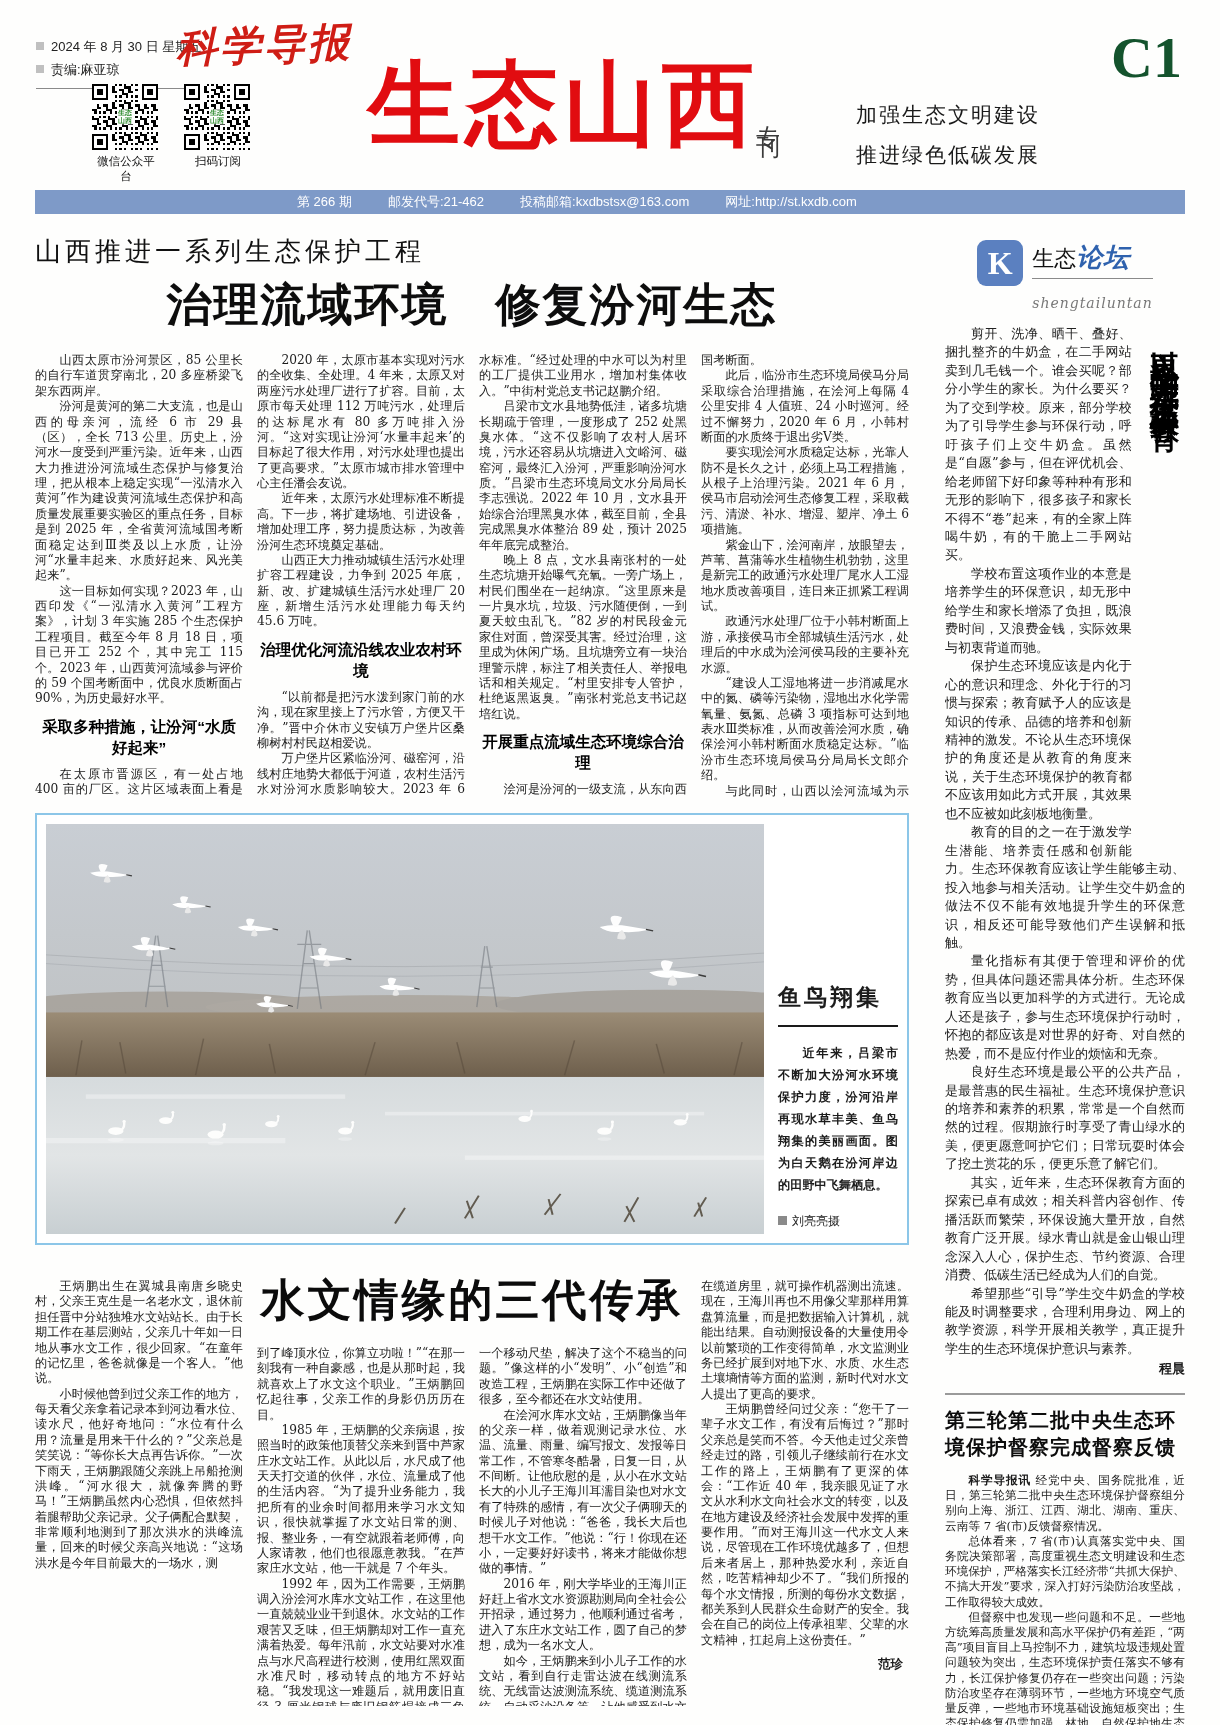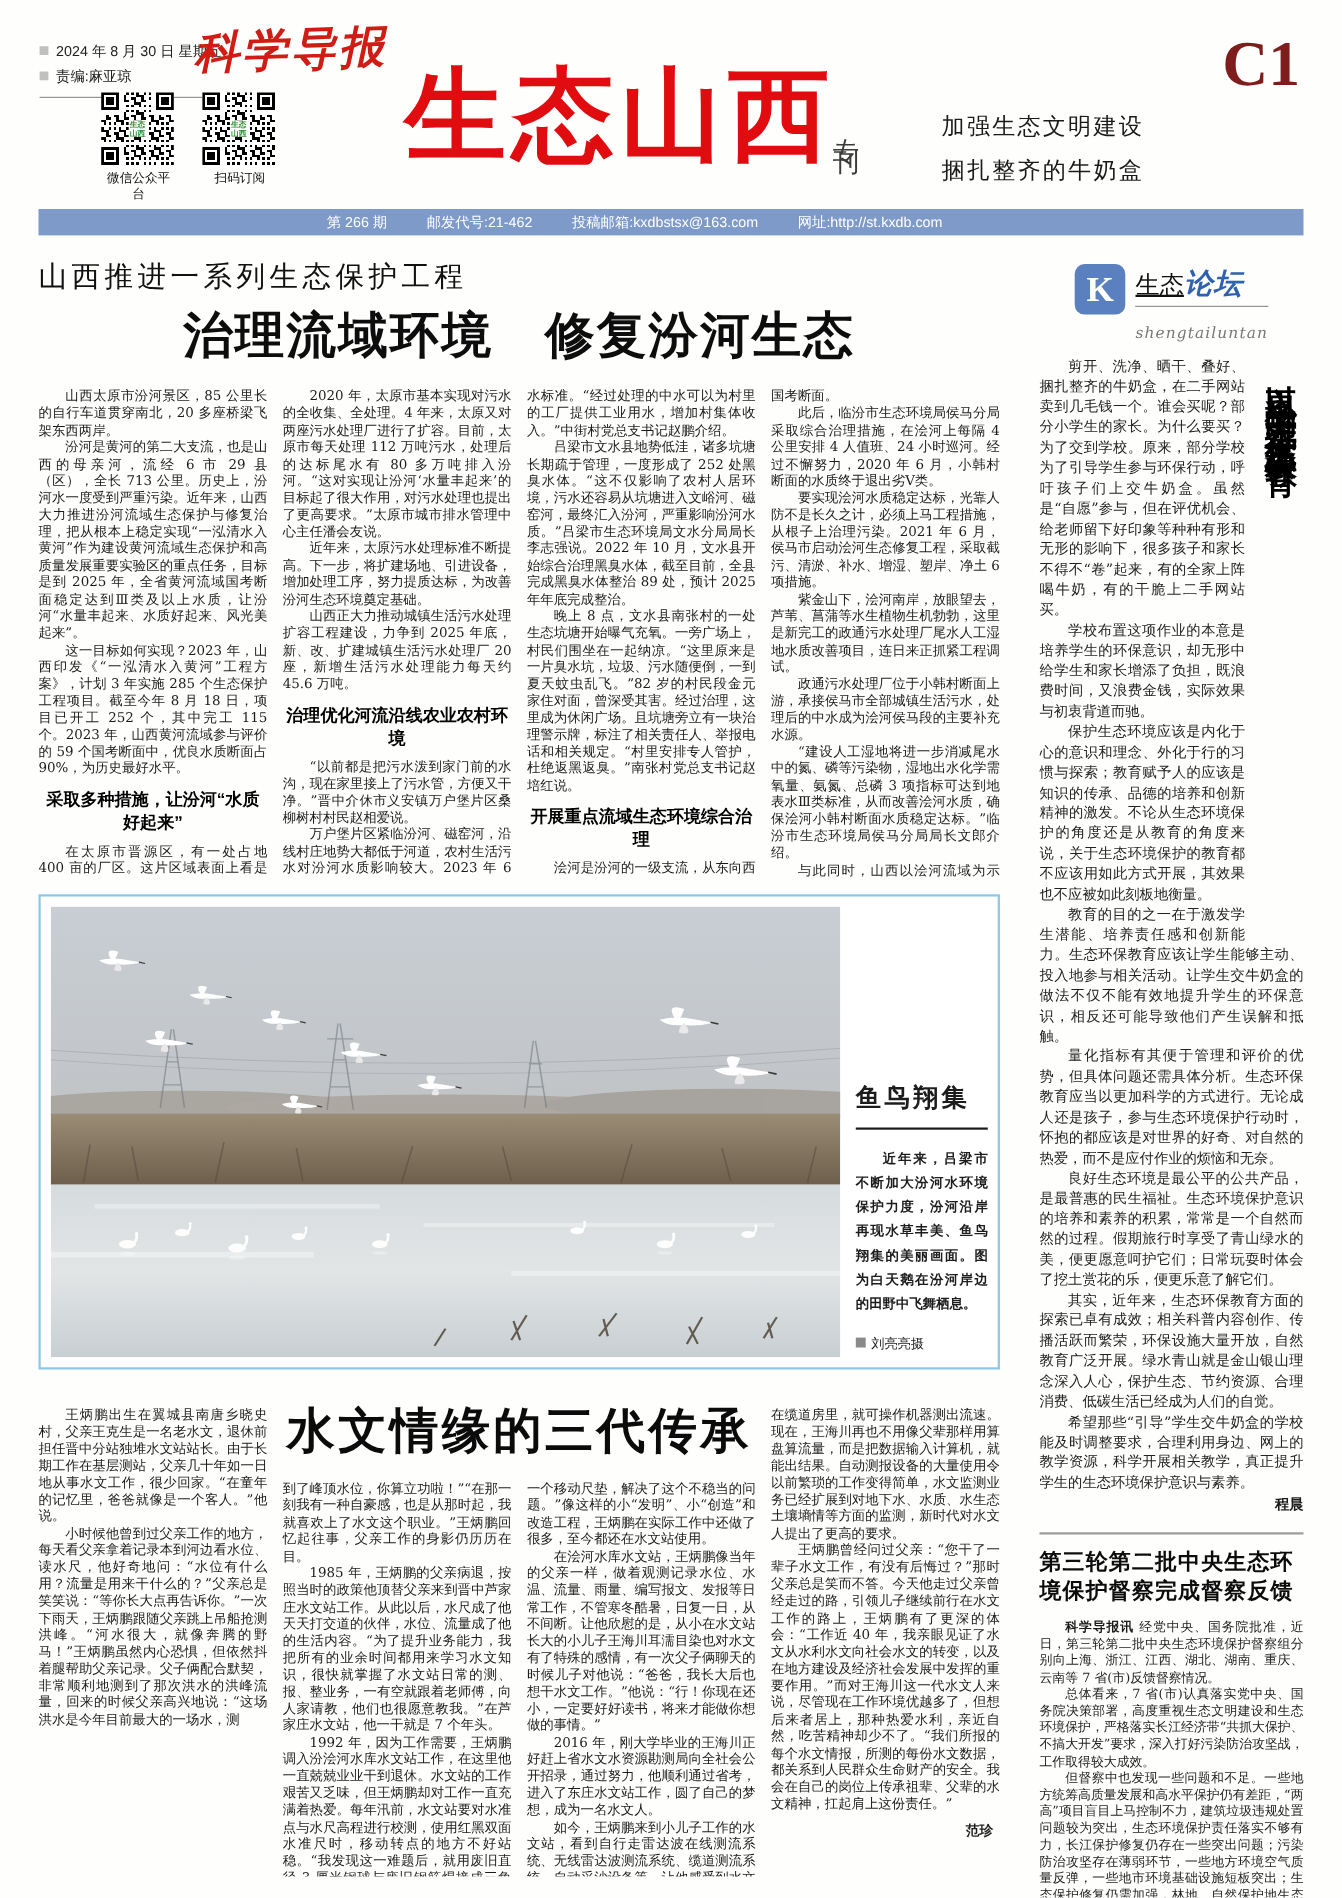--- a/index.html
+++ b/index.html
@@ -20,21 +20,21 @@
   .qr-box{width:66px;height:66px;background:#fff;position:relative;}
   .qr-center{position:absolute;left:50%;top:50%;transform:translate(-50%,-50%);
     background:#fff;color:#2e8b2e;font-size:7px;line-height:1.1;width:16px;font-weight:bold;text-align:center;}
   .qr-label{font-family:"Liberation Sans",sans-serif;font-size:11.5px;margin-top:4px;color:#111;}
   .big-title{position:absolute;left:368px;top:58px;color:#e10c10;font-size:92px;line-height:1;
     font-weight:900;letter-spacing:6px;font-family:"DejaVu Serif","Liberation Serif",serif;}
   .zhuankan{position:absolute;left:752px;top:106px;writing-mode:vertical-rl;font-size:24px;
     letter-spacing:10px;color:#3a3a3a;font-family:"Liberation Sans",sans-serif;}
   .slogan{position:absolute;left:856px;top:96px;font-size:21px;line-height:1.9;letter-spacing:2px;color:#1a1a1a;}
   .pageno{position:absolute;right:54px;top:24px;font-size:58px;font-weight:bold;
-    font-family:"Liberation Serif",serif;color:#7f1d1d;}
+    font-family:"Liberation Serif",serif;color:#14532d;}
   
   .infobar{position:absolute;top:190px;left:35px;width:1150px;height:24px;background:#7e9ac8;
     color:#fff;font-family:"Liberation Sans",sans-serif;font-size:13px;display:flex;align-items:center;
     gap:36px;padding-left:262px;box-sizing:border-box;white-space:nowrap;}
   
   .content{position:absolute;top:228px;left:35px;width:1150px;height:1497px;display:flex;gap:36px;}
   .left-region{width:874px;flex:none;}
   .right-region{flex:1;min-width:0;}
   
   .kicker{text-align:left;font-family:"Liberation Sans",sans-serif;font-size:26px;
@@ -67,21 +67,21 @@
   .hmid h2{font-size:44px;font-weight:900;text-align:center;letter-spacing:3px;margin:0 0 16px;
     font-family:"DejaVu Serif","Liberation Serif",serif;color:#0b0b0b;}
   .two{display:flex;gap:14px;}
   .two .col{flex:1;}
   
   .forumlogo{display:flex;align-items:flex-start;gap:9px;margin:12px 0 14px;justify-content:center;}
   .kbox{width:46px;height:46px;background:#5b80c0;border-radius:9px;color:#fff;font-size:32px;
     font-weight:bold;display:flex;align-items:center;justify-content:center;
     font-family:"Liberation Serif",serif;}
   .fl-names{border-bottom:1px solid #8a8a8a;padding-bottom:3px;white-space:nowrap;}
-  .fl-black{font-size:22px;color:#111;font-family:"Liberation Sans",sans-serif;text-decoration:underline;}
+  .fl-black{font-size:22px;color:#111;font-family:"Liberation Sans",sans-serif;}
   .fl-blue{font-size:26px;color:#2f62ae;font-weight:900;font-style:italic;letter-spacing:1px;}
   .fl-pinyin{font-size:14px;font-style:italic;color:#777;margin-top:16px;letter-spacing:1px;}
   .forum{font-size:13px;line-height:1.42;overflow:hidden;}
   .forum p{margin:0;text-indent:2em;text-align:justify;color:#222;}
   .vtitle{float:right;writing-mode:vertical-rl;font-size:29px;font-weight:900;letter-spacing:5px;
     height:515px;margin:2px 0 10px 12px;font-family:"DejaVu Serif","Liberation Serif",serif;color:#000;}
   .fbyl{text-align:right;font-weight:bold;font-size:13px;margin-top:2px;}
   .divider{border:none;border-top:2px solid #9a9a9a;margin:14px 0 12px;}
   .news h3{font-family:"Liberation Sans","DejaVu Sans",sans-serif;font-weight:900;font-size:20px;
     line-height:1.38;margin:0 0 10px;letter-spacing:1px;color:#0c0c0c;}
@@ -576,21 +576,21 @@
               <rect x="2" y="2" width="3" height="3" fill="#000"></rect>
             </g>
           </svg><div class="qr-center">生态山西</div></div>
       <div class="qr-label">扫码订阅</div>
     </div>
   </div>
   <div class="big-title">生态山西</div>
   <div class="zhuankan">专刊</div>
   <div class="slogan">
     <div>加强生态文明建设</div>
-    <div>捆扎整齐的牛奶盒</div>
+    <div>推进绿色低碳发展</div>
   </div>
   <div class="pageno">C1</div>
 </div>
 
 <div class="infobar">
   <span>第 266 期</span>
   <span>邮发代号:21-462</span>
   <span>投稿邮箱:kxdbstsx@163.com</span>
   <span>网址:http://st.kxdb.com</span>
 </div>

